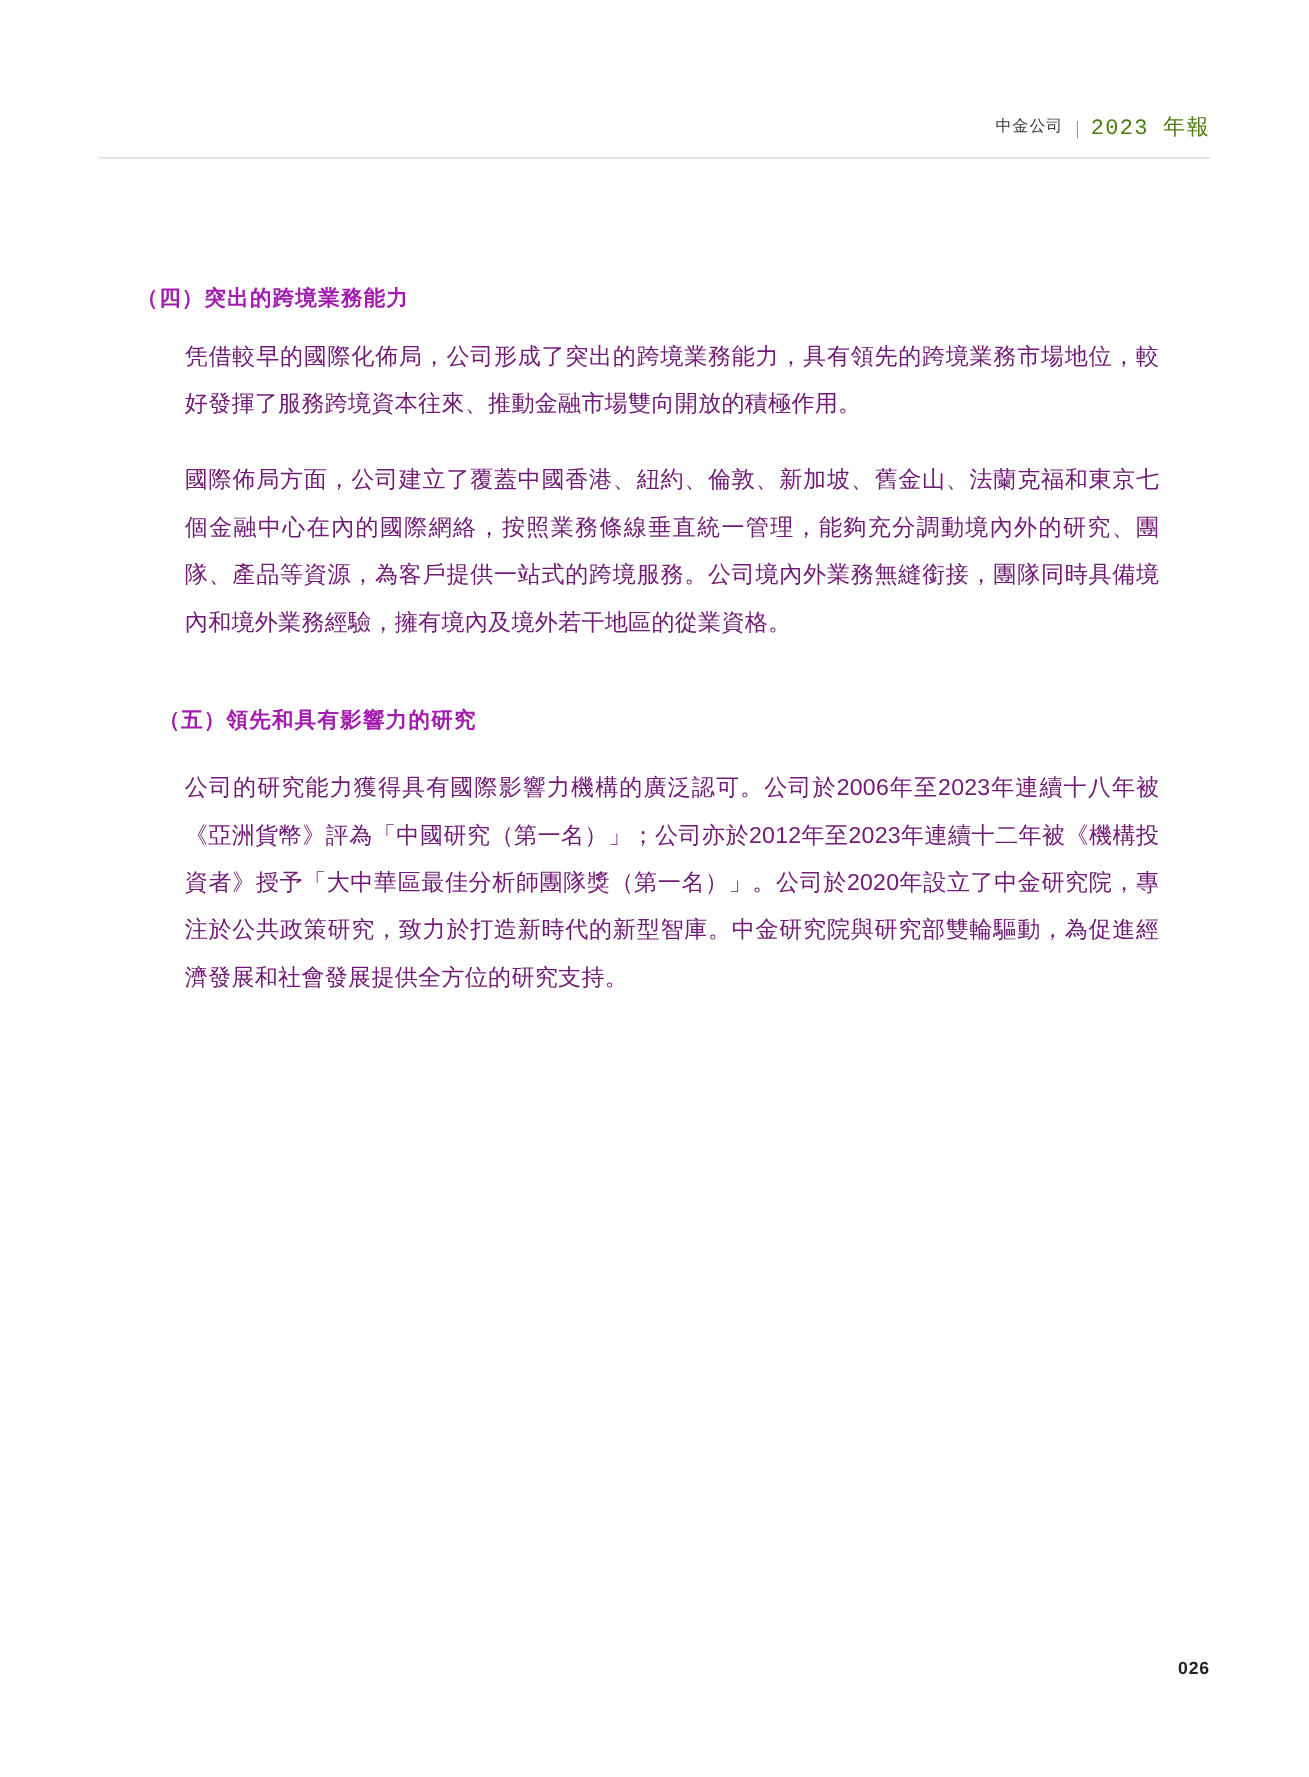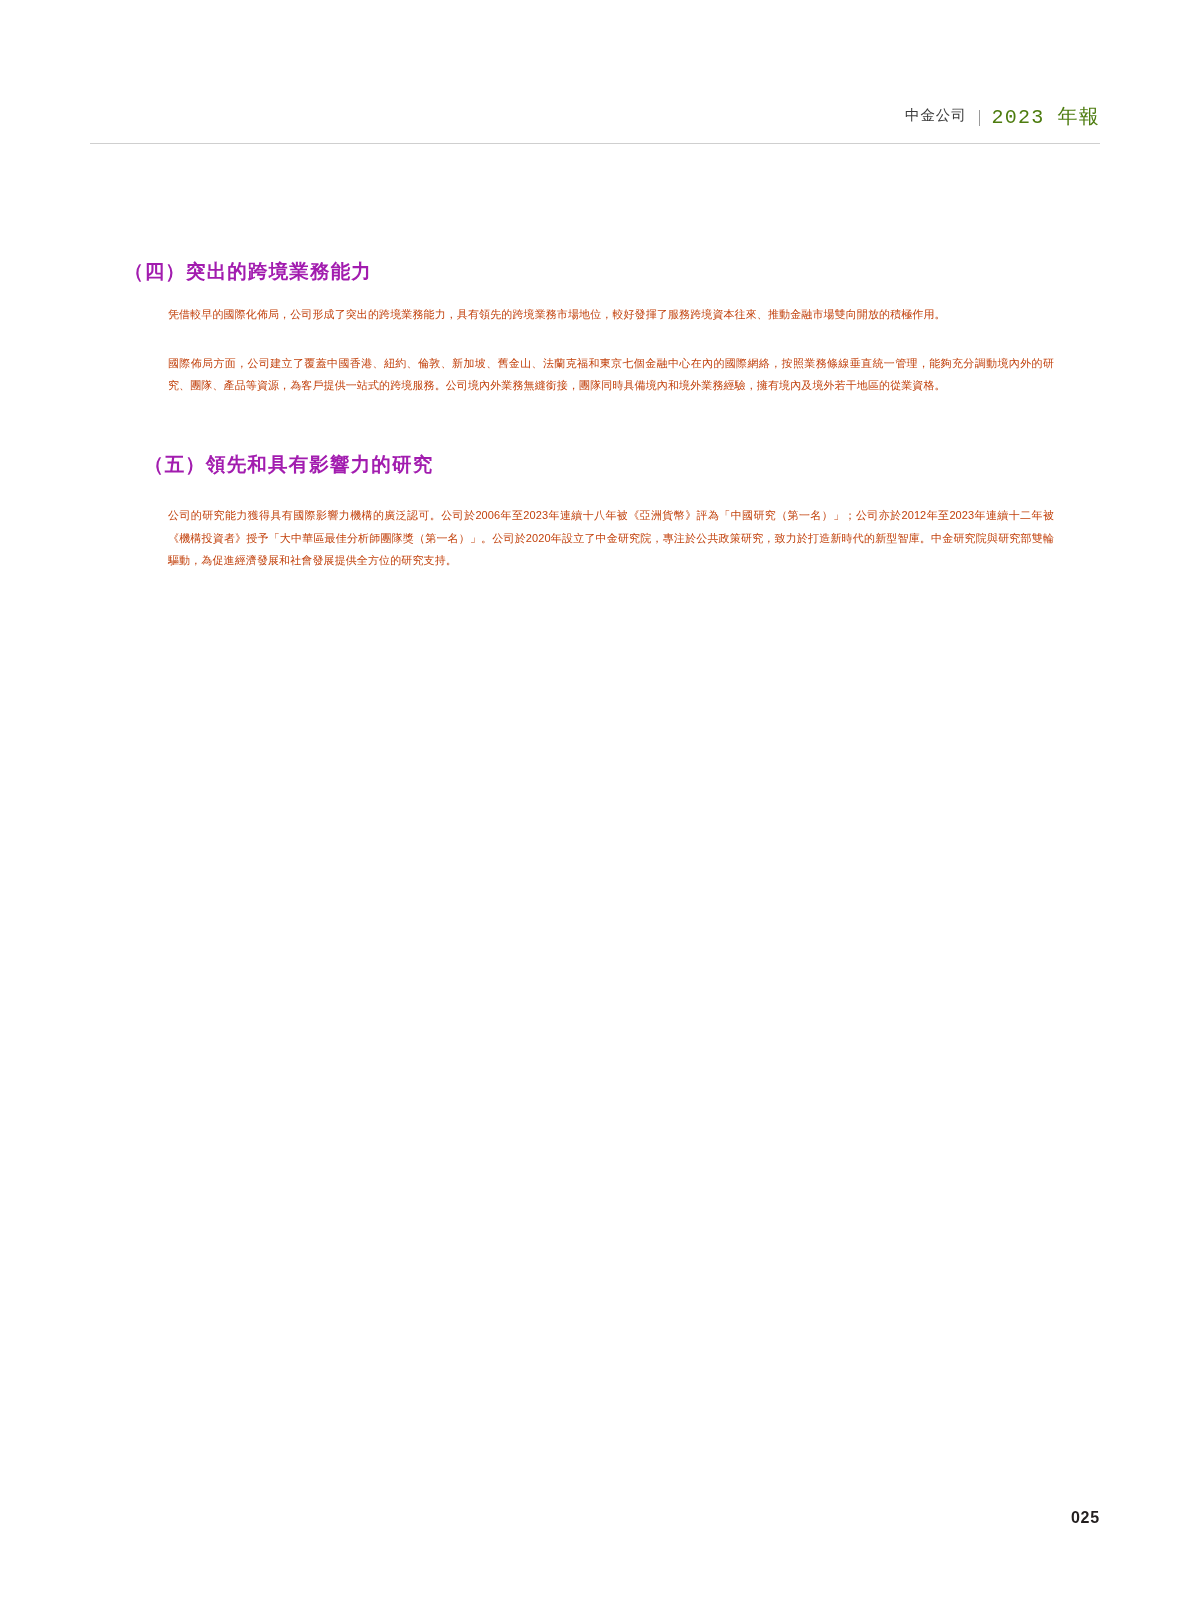--- a/index.html
+++ b/index.html
@@ -77,23 +77,23 @@
     line-height: 1.4;
   }
   .section-heading.second {
     margin-top: 54px;
     margin-left: 20px;
   }
 
   .para {
     margin: 0 0 16px 0;
     padding-left: 44px;
-    font-size: 11px;
+    font-size: 21px;
     line-height: 2.05;
-    color: #c2410c;
+    color: #701a75;
     text-align: justify;
     text-justify: inter-ideograph;
     letter-spacing: 0.01em;
   }
   .para.gap-before {
     margin-top: 26px;
   }
   .para:last-child {
     margin-bottom: 0;
   }
@@ -125,15 +125,15 @@
 
     <h2 class="section-heading">（四）突出的跨境業務能力</h2>
     <p class="para">凭借較早的國際化佈局，公司形成了突出的跨境業務能力，具有領先的跨境業務市場地位，較好發揮了服務跨境資本往來、推動金融市場雙向開放的積極作用。</p>
     <p class="para gap-before">國際佈局方面，公司建立了覆蓋中國香港、紐約、倫敦、新加坡、舊金山、法蘭克福和東京七個金融中心在內的國際網絡，按照業務條線垂直統一管理，能夠充分調動境內外的研究、團隊、產品等資源，為客戶提供一站式的跨境服務。公司境內外業務無縫銜接，團隊同時具備境內和境外業務經驗，擁有境內及境外若干地區的從業資格。</p>
 
     <h2 class="section-heading second">（五）領先和具有影響力的研究</h2>
     <p class="para gap-before">公司的研究能力獲得具有國際影響力機構的廣泛認可。公司於2006年至2023年連續十八年被《亞洲貨幣》評為「中國研究（第一名）」；公司亦於2012年至2023年連續十二年被《機構投資者》授予「大中華區最佳分析師團隊獎（第一名）」。公司於2020年設立了中金研究院，專注於公共政策研究，致力於打造新時代的新型智庫。中金研究院與研究部雙輪驅動，為促進經濟發展和社會發展提供全方位的研究支持。</p>
 
   </div>
 
-  <div class="page-number">025</div>
+  <div class="page-number">026</div>
 
 </div>
 
 </body></html>

